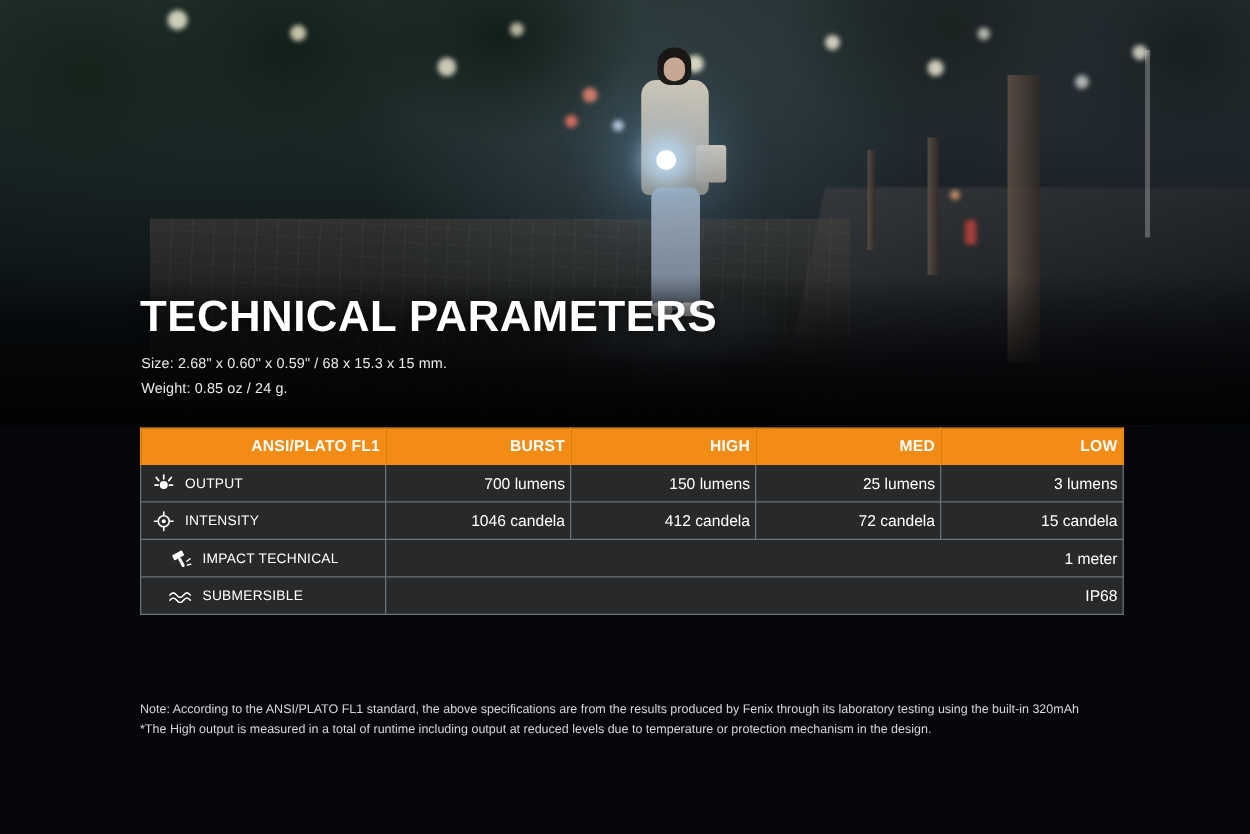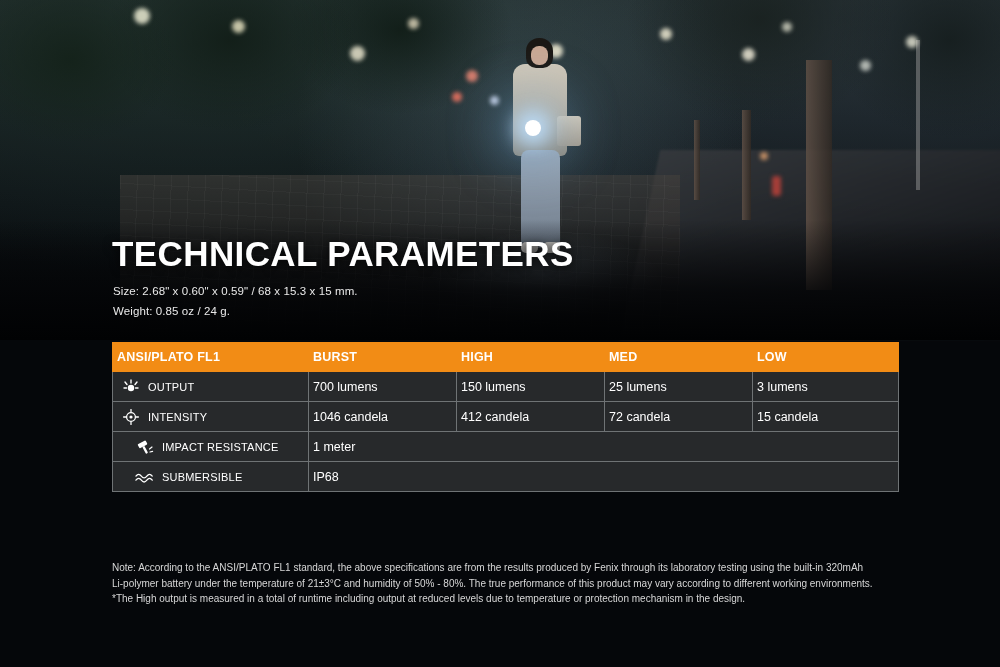--- a/index.html
+++ b/index.html
@@ -158,21 +158,21 @@
     top: 342px;
     width: 786px;
     border-collapse: collapse;
     table-layout: fixed;
     font-size: 12.5px;
     background: rgba(226,226,226,0.10);
   }
   .spec-table th, .spec-table td {
     border: 1px solid #6f7375;
     height: 29px;
-    text-align: left;
+    text-align: right;
     color: #ffffff;
     font-weight: normal;
     padding: 0 4px;
   }
   .spec-table thead th {
     background: #f28c15;
     color: #ffffff;
     font-weight: bold;
     font-size: 12.5px;
     letter-spacing: 0.2px;
@@ -342,21 +342,21 @@
               <span class="ico">
                 <svg width="20" height="18" viewBox="0 0 20 18">
                   <rect x="3" y="4" width="9" height="4.6" rx="1" transform="rotate(-28 7.5 6.3)" fill="#ffffff"></rect>
                   <rect x="9" y="8" width="2.4" height="8" rx="1" transform="rotate(-28 10 12)" fill="#ffffff"></rect>
                   <g stroke="#ffffff" stroke-width="1.2" stroke-linecap="round">
                     <line x1="14.5" y1="11" x2="17" y2="9"></line>
                     <line x1="15" y1="14" x2="17.6" y2="13.4"></line>
                   </g>
                 </svg>
               </span>
-              <span>IMPACT RESISTANCE</span>
+              <span>IMPACT TECHNICAL</span>
             </span>
           </td>
           <td colspan="4">1 meter</td>
         </tr>
 
         <tr>
           <td class="row-label centerish">
             <span class="label-cell">
               <span class="ico">
                 <svg width="22" height="16" viewBox="0 0 22 16">
@@ -368,17 +368,16 @@
             </span>
           </td>
           <td colspan="4">IP68</td>
         </tr>
 
       </tbody>
     </table>
 
     <div class="note">
       <div>Note: According to the ANSI/PLATO FL1 standard, the above specifications are from the results produced by Fenix through its laboratory testing using the built-in 320mAh</div>
-      <div>Li-polymer battery under the temperature of 21±3°C and humidity of 50% - 80%. The true performance of this product may vary according to different working environments.</div>
       <div>*The High output is measured in a total of runtime including output at reduced levels due to temperature or protection mechanism in the design.</div>
     </div>
   </div>
 </div>
 
 </body></html>

